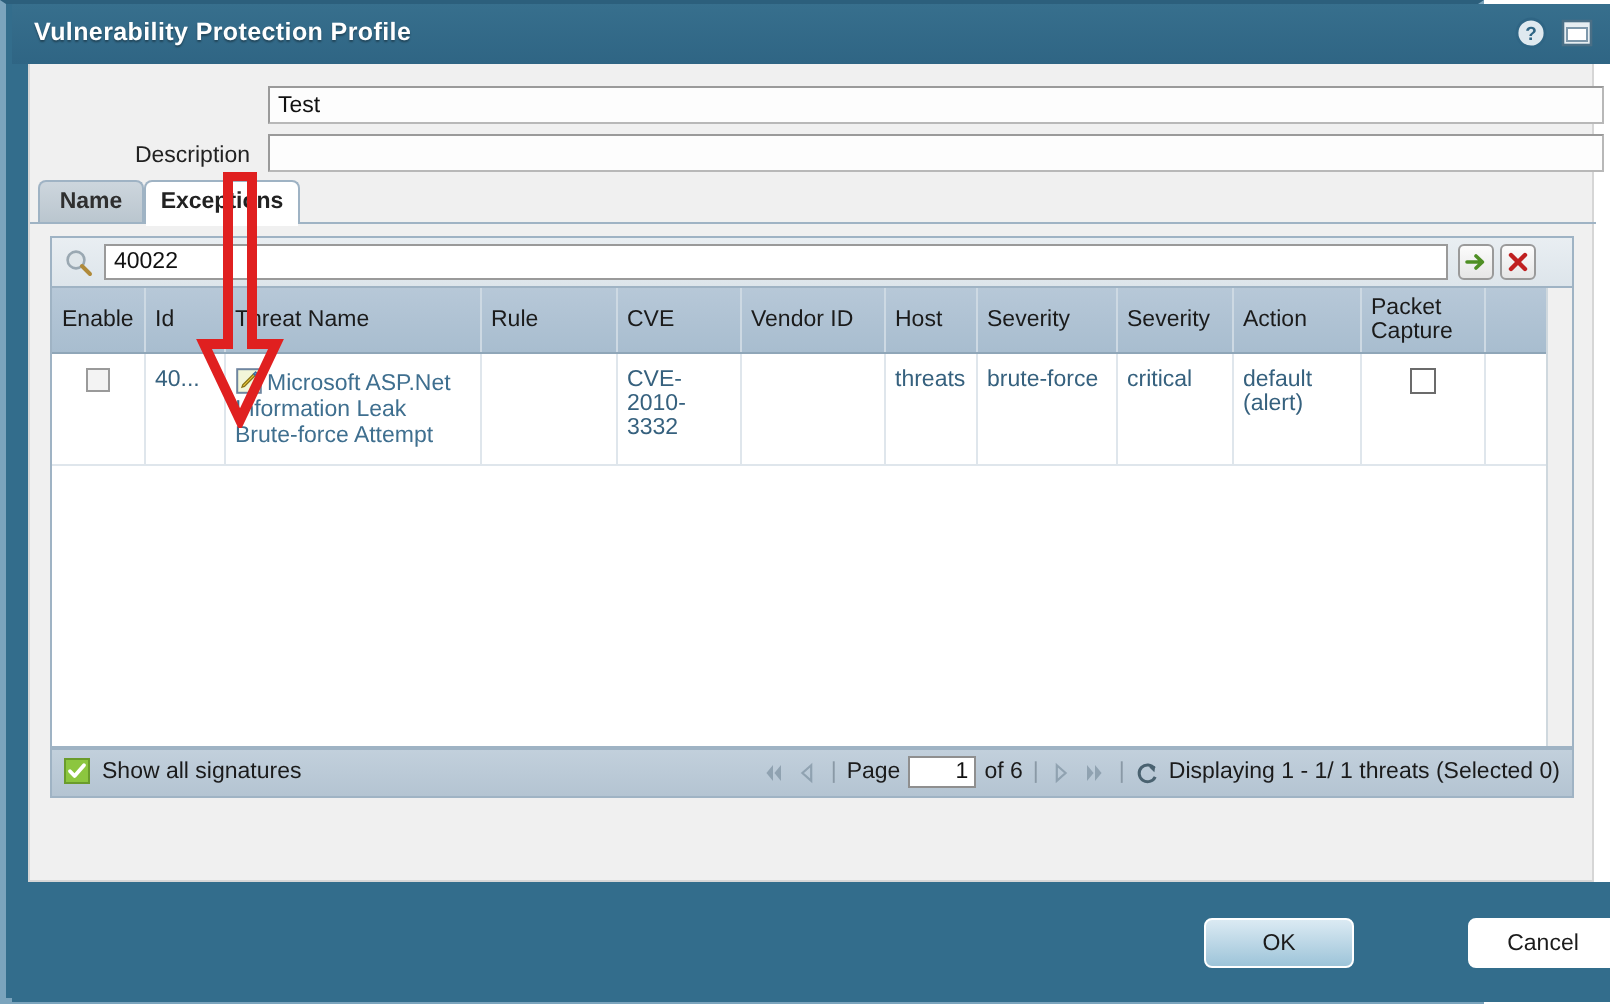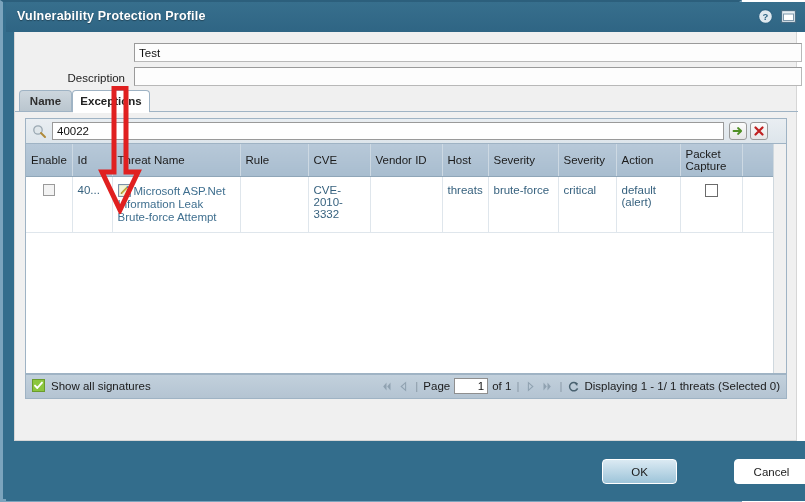--- a/index.html
+++ b/index.html
@@ -331,21 +331,21 @@
           </svg>
         </span>
         <span class="pgicon">
           <svg width="13" height="13" viewBox="0 0 13 13">
             <path d="M8.6 2.6 L4.2 6.5 L8.6 10.4 Z" fill="none" stroke="#5d7384" stroke-width="1.1"></path>
           </svg>
         </span>
         <span class="pipe">|</span>
         <span>Page</span>
         <input class="page-input" type="text" value="1" style="">
-        <span>of 1</span>
+        <span>of 6</span>
         <span class="pipe">|</span>
         <span class="pgicon">
           <svg width="13" height="13" viewBox="0 0 13 13">
             <path d="M4.4 2.6 L8.8 6.5 L4.4 10.4 Z" fill="none" stroke="#5d7384" stroke-width="1.1"></path>
           </svg>
         </span>
         <span class="pgicon">
           <svg width="13" height="13" viewBox="0 0 13 13">
             <path d="M6.5 2.5 L9.8 6.5 L6.5 10.5 Z M2.5 2.5 L5.8 6.5 L2.5 10.5 Z" fill="#5d7384"></path>
           </svg>

